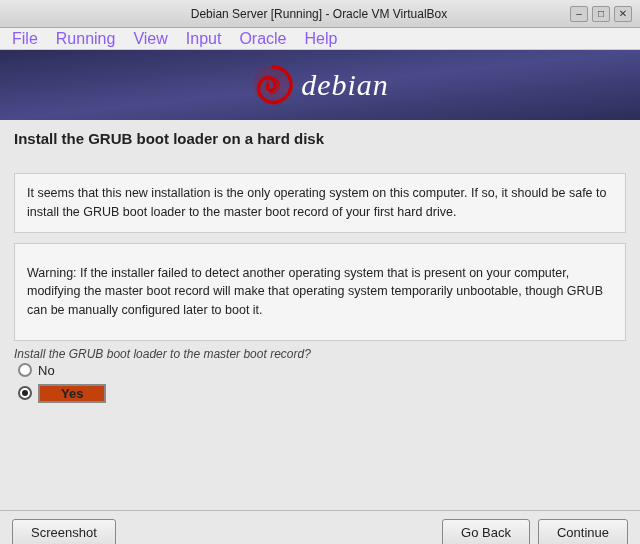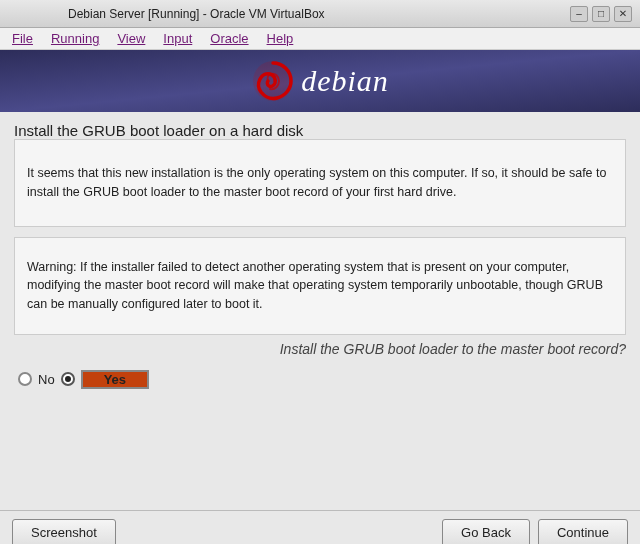--- a/index.html
+++ b/index.html
@@ -17,20 +17,21 @@
       background: linear-gradient(to bottom, #e8e8e8, #d0d0d0);
       height: 28px;
       display: flex;
       align-items: center;
       justify-content: space-between;
       padding: 0 8px;
       border-bottom: 1px solid #aaa;
     }
     .title-bar-title {
       flex: 1;
+      text-align: center;
       font-size: 12px;
       color: #222;
     }
     .title-bar-controls {
       display: flex;
       gap: 4px;
     }
     .title-bar-btn {
       width: 18px;
       height: 16px;
@@ -50,41 +51,40 @@
       background: #f0f0f0;
       height: 22px;
       display: flex;
       align-items: center;
       padding: 0 4px;
       border-bottom: 1px solid #ccc;
       gap: 2px;
     }
     .menu-item {
       padding: 2px 8px;
-      font-size: 13px;
-      color: #701a75;
+      font-size: 16px;
+      color: #8b5cf6;
       cursor: pointer;
       border-radius: 2px;
-      text-decoration: underline;
     }
 
     
     .vm-screen {
       background: #2d2d5a;
       width: 640px;
       height: 460px;
       display: flex;
       flex-direction: column;
       position: relative;
     }
 
     
     .debian-header {
       background: linear-gradient(to bottom right, #2d2d5a, #4a4a8a, #2d2d5a);
-      height: 62px;
+      height: 70px;
       display: flex;
       align-items: center;
       justify-content: center;
       position: relative;
     }
     .debian-logo {
       display: flex;
       align-items: center;
       gap: 6px;
     }
@@ -104,56 +104,55 @@
     
     .content-area {
       background: #e8e8e8;
       flex: 1;
       padding: 10px 14px;
       overflow: hidden;
     }
 
     .page-title {
       font-size: 15px;
-      font-weight: normal;
-      color: #222;
-      margin-bottom: 0;
+      font-weight: bold;
+      color: #222;
+      margin-bottom: 26px;
     }
 
     .info-box {
       background: #f5f5f5;
       border: 1px solid #ccc;
-      padding: 24px 12px;
+      padding: 10px 12px;
       margin-bottom: 10px;
       font-size: 12.5px;
       line-height: 1.5;
       color: #222;
     }
 
     .warning-box {
       background: #f5f5f5;
       border: 1px solid #ccc;
       padding: 20px 12px;
       margin-bottom: 6px;
       font-size: 12.5px;
       line-height: 1.5;
       color: #222;
     }
 
     .question-label {
       font-style: italic;
-      font-size: 14px;
+      font-size: 12px;
       color: #444;
-      margin-bottom: 13px;
-      text-align: right;
+      margin-bottom: 2px;
     }
 
     .radio-group {
       display: flex;
-      flex-direction: row;
+      flex-direction: column;
       gap: 6px;
       margin-left: 4px;
     }
 
     .radio-option {
       display: flex;
       align-items: center;
       gap: 6px;
       font-size: 13px;
       color: #222;

